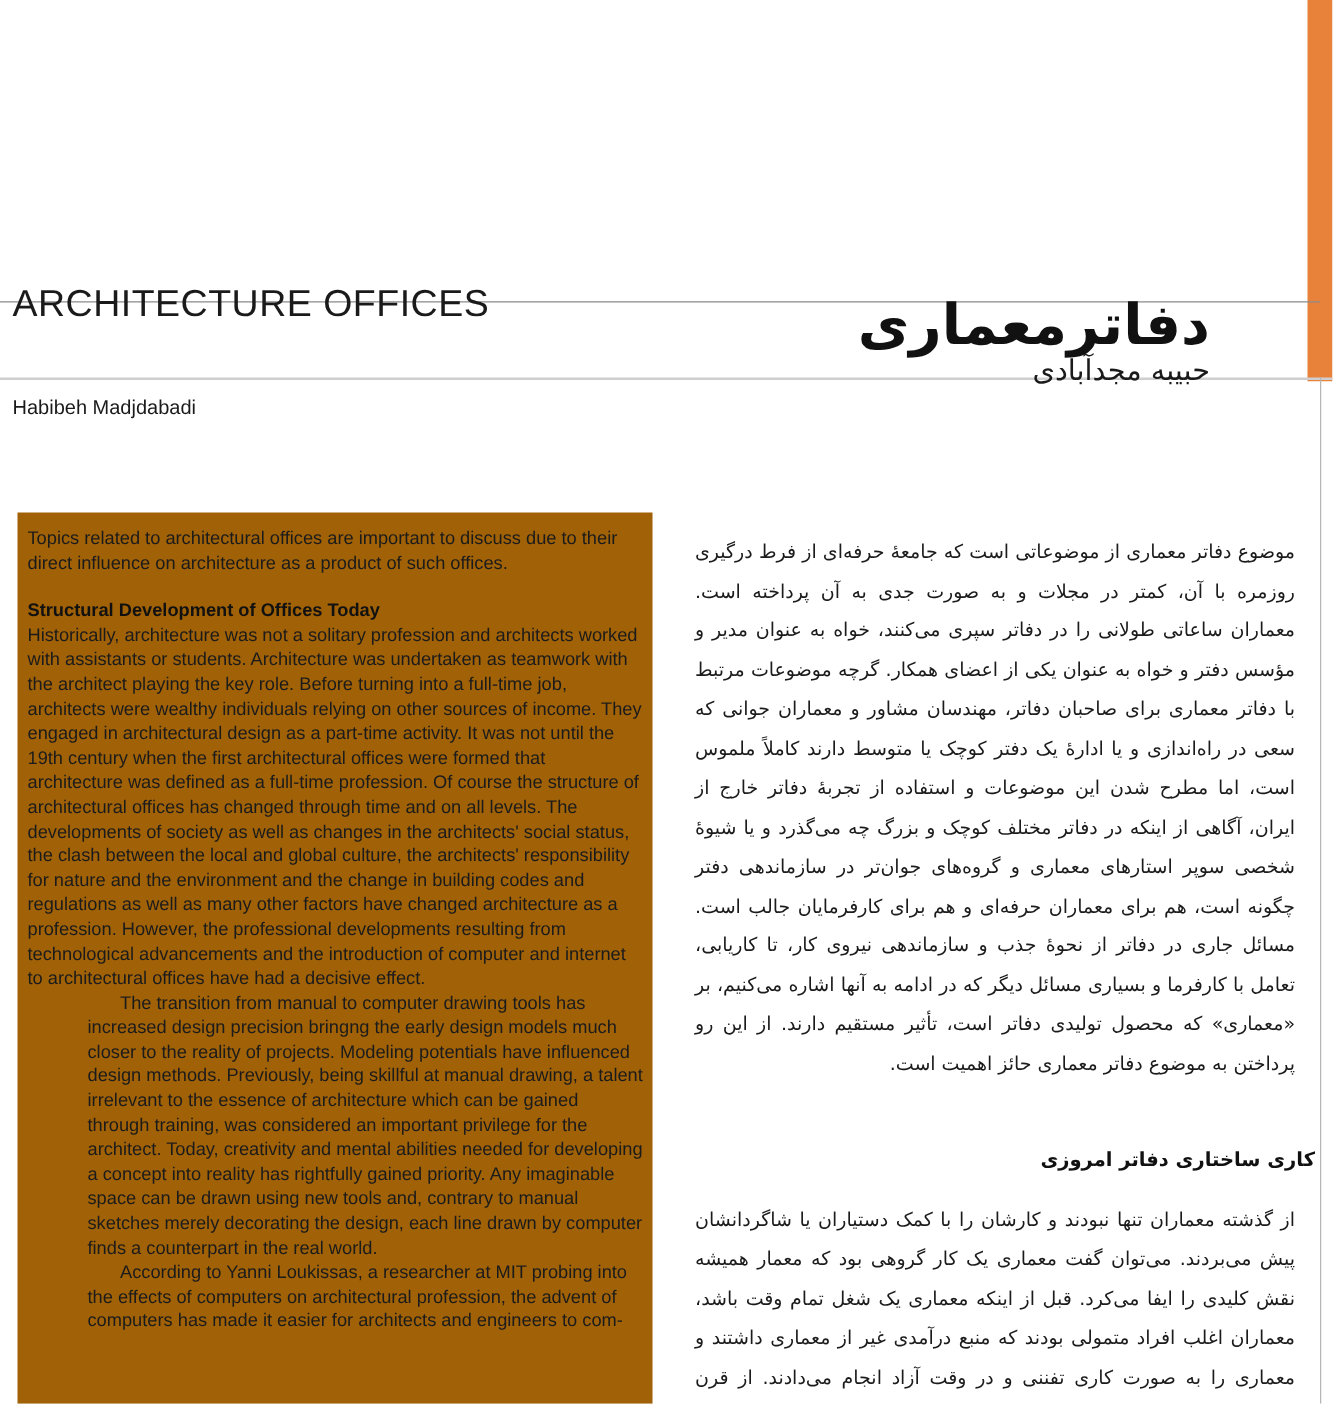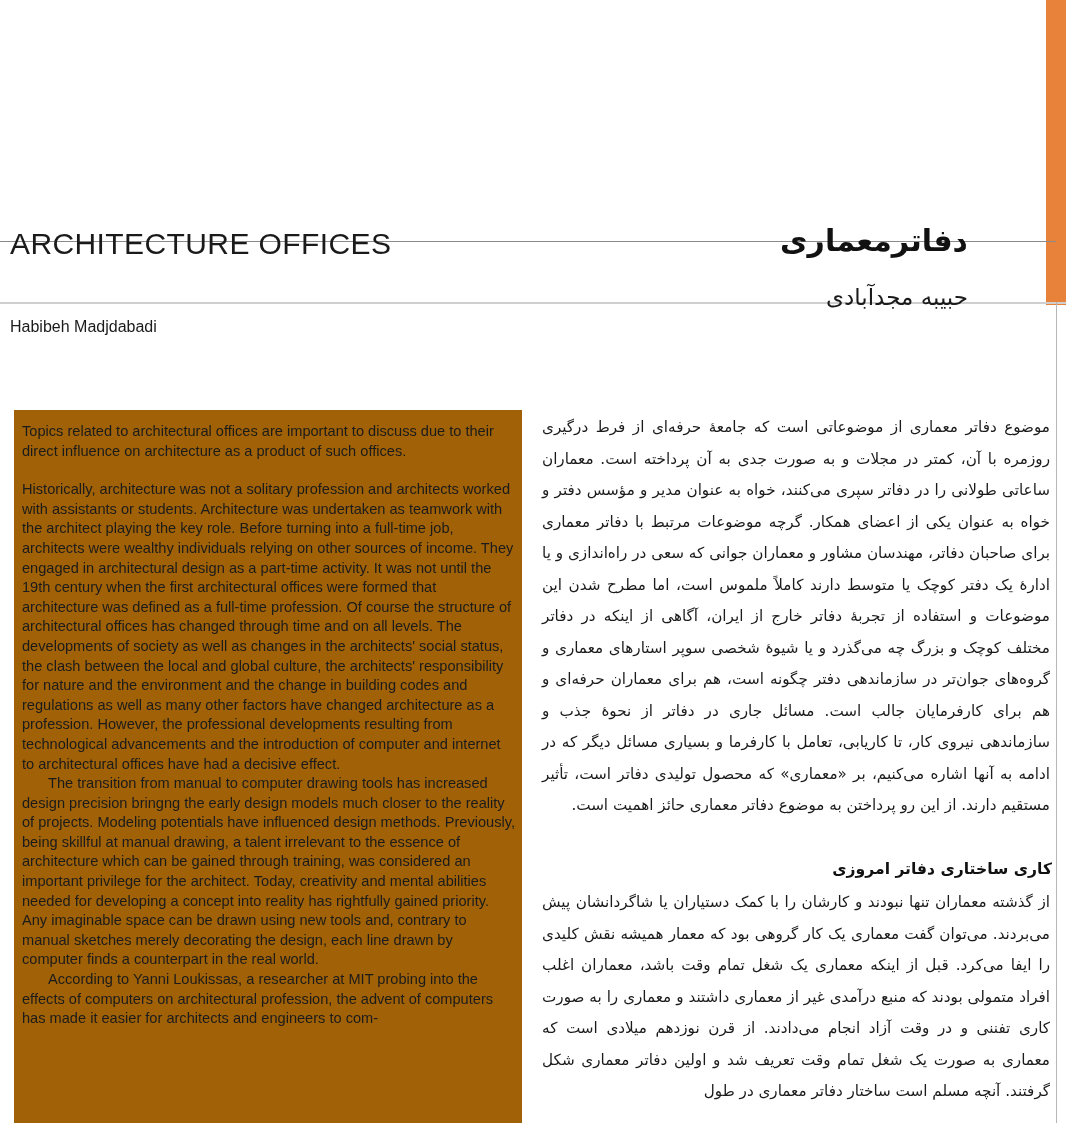--- a/index.html
+++ b/index.html
@@ -62,21 +62,21 @@
     font-weight: 400;
     letter-spacing: 0.4px;
     color: #1a1a1a;
     white-space: nowrap;
   }
   .title-fa {
     position: absolute;
     right: 28px;
     top: 203px;
     font-family: "DejaVu Sans", sans-serif;
-    font-size: 30px;
+    font-size: 45px;
     font-weight: 700;
     color: #111111;
     direction: rtl;
     white-space: nowrap;
   }
   .author-en {
     position: absolute;
     left: 10px;
     top: 286px;
     font-family: "Liberation Sans", sans-serif;
@@ -116,38 +116,38 @@
   }
   .col-en p { margin: 0; }
   .col-en .gap { height: 19px; }
   .col-en h3 {
     margin: 0;
     font-size: 14.6px;
     line-height: 19.6px;
     font-weight: 700;
     color: #111111;
   }
-  .col-en .indent { text-indent: 26px; }
+  .col-en .indent { text-indent: 26px; margin-left: 48px; }
 
   
   .col-fa {
     position: absolute;
     left: 540px;
     top: 410px;
     width: 512px;
     height: 713px;
     overflow: hidden;
     direction: rtl;
     text-align: justify;
     font-family: "DejaVu Sans", sans-serif;
     font-size: 15.2px;
     line-height: 31.5px;
     color: #1b1b1b;
   }
-  .col-fa p { margin: 2px; }
+  .col-fa p { margin: 16px; }
   .col-fa .gap { height: 30px; }
   .col-fa h3 {
     margin: 0;
     font-size: 15.6px;
     line-height: 31.5px;
     font-weight: 700;
     color: #111111;
     text-align: right;
   }
 </style>
@@ -163,20 +163,21 @@
 
   <h1 class="title-en">ARCHITECTURE OFFICES</h1>
   <h1 class="title-fa">دفاترمعماری</h1>
 
   <div class="author-en">Habibeh Madjdabadi</div>
   <div class="author-fa">حبیبه مجدآبادی</div>
 
   <div class="col-en">
     <p>Topics related to architectural offices are important to discuss due to their direct influence on architecture as a product of such offices.</p>
     <div class="gap"></div>
+    <h3>Structural Development of Offices Today</h3>
     <p>Historically, architecture was not a solitary profession and architects worked with assistants or students. Architecture was undertaken as teamwork with the architect playing the key role. Before turning into a full-time job, architects were wealthy individuals relying on other sources of income. They engaged in architectural design as a part-time activity. It was not until the 19th century when the first architectural offices were formed that architecture was defined as a full-time profession. Of course the structure of architectural offices has changed through time and on all levels. The developments of society as well as changes in the architects' social status, the clash between the local and global culture, the architects' responsibility for nature and the environment and the change in building codes and regulations as well as many other factors have changed architecture as a profession. However, the professional developments resulting from technological advancements and the introduction of computer and internet to architectural offices have had a decisive effect.</p>
     <p class="indent">The transition from manual to computer drawing tools has increased design precision bringng the early design models much closer to the reality of projects. Modeling potentials have influenced design methods. Previously, being skillful at manual drawing, a talent irrelevant to the essence of architecture which can be gained through training, was considered an important privilege for the architect. Today, creativity and mental abilities needed for developing a concept into reality has rightfully gained priority. Any imaginable space can be drawn using new tools and, contrary to manual sketches merely decorating the design, each line drawn by computer finds a counterpart in the real world.</p>
     <p class="indent">According to Yanni Loukissas, a researcher at MIT probing into the effects of computers on architectural profession, the advent of computers has made it easier for architects and engineers to com-</p>
   </div>
 
   <div class="col-fa">
     <p>موضوع دفاتر معماری از موضوعاتی است که جامعهٔ حرفه‌ای از فرط درگیری روزمره با آن، کمتر در مجلات و به صورت جدی به آن پرداخته است. معماران ساعاتی طولانی را در دفاتر سپری می‌کنند، خواه به عنوان مدیر و مؤسس دفتر و خواه به عنوان یکی از اعضای همکار. گرچه موضوعات مرتبط با دفاتر معماری برای صاحبان دفاتر، مهندسان مشاور و معماران جوانی که سعی در راه‌اندازی و یا ادارهٔ یک دفتر کوچک یا متوسط دارند کاملاً ملموس است، اما مطرح شدن این موضوعات و استفاده از تجربهٔ دفاتر خارج از ایران، آگاهی از اینکه در دفاتر مختلف کوچک و بزرگ چه می‌گذرد و یا شیوهٔ شخصی سوپر استارهای معماری و گروه‌های جوان‌تر در سازماندهی دفتر چگونه است، هم برای معماران حرفه‌ای و هم برای کارفرمایان جالب است. مسائل جاری در دفاتر از نحوهٔ جذب و سازماندهی نیروی کار، تا کاریابی، تعامل با کارفرما و بسیاری مسائل دیگر که در ادامه به آنها اشاره می‌کنیم، بر «معماری» که محصول تولیدی دفاتر است، تأثیر مستقیم دارند. از این رو پرداختن به موضوع دفاتر معماری حائز اهمیت است.</p>
     <div class="gap"></div>
     <h3>کاری ساختاری دفاتر امروزی</h3>
     <p>از گذشته معماران تنها نبودند و کارشان را با کمک دستیاران یا شاگردانشان پیش می‌بردند. می‌توان گفت معماری یک کار گروهی بود که معمار همیشه نقش کلیدی را ایفا می‌کرد. قبل از اینکه معماری یک شغل تمام وقت باشد، معماران اغلب افراد متمولی بودند که منبع درآمدی غیر از معماری داشتند و معماری را به صورت کاری تفننی و در وقت آزاد انجام می‌دادند. از قرن نوزدهم میلادی است که معماری به صورت یک شغل تمام وقت تعریف شد و اولین دفاتر معماری شکل گرفتند. آنچه مسلم است ساختار دفاتر معماری در طول</p>

